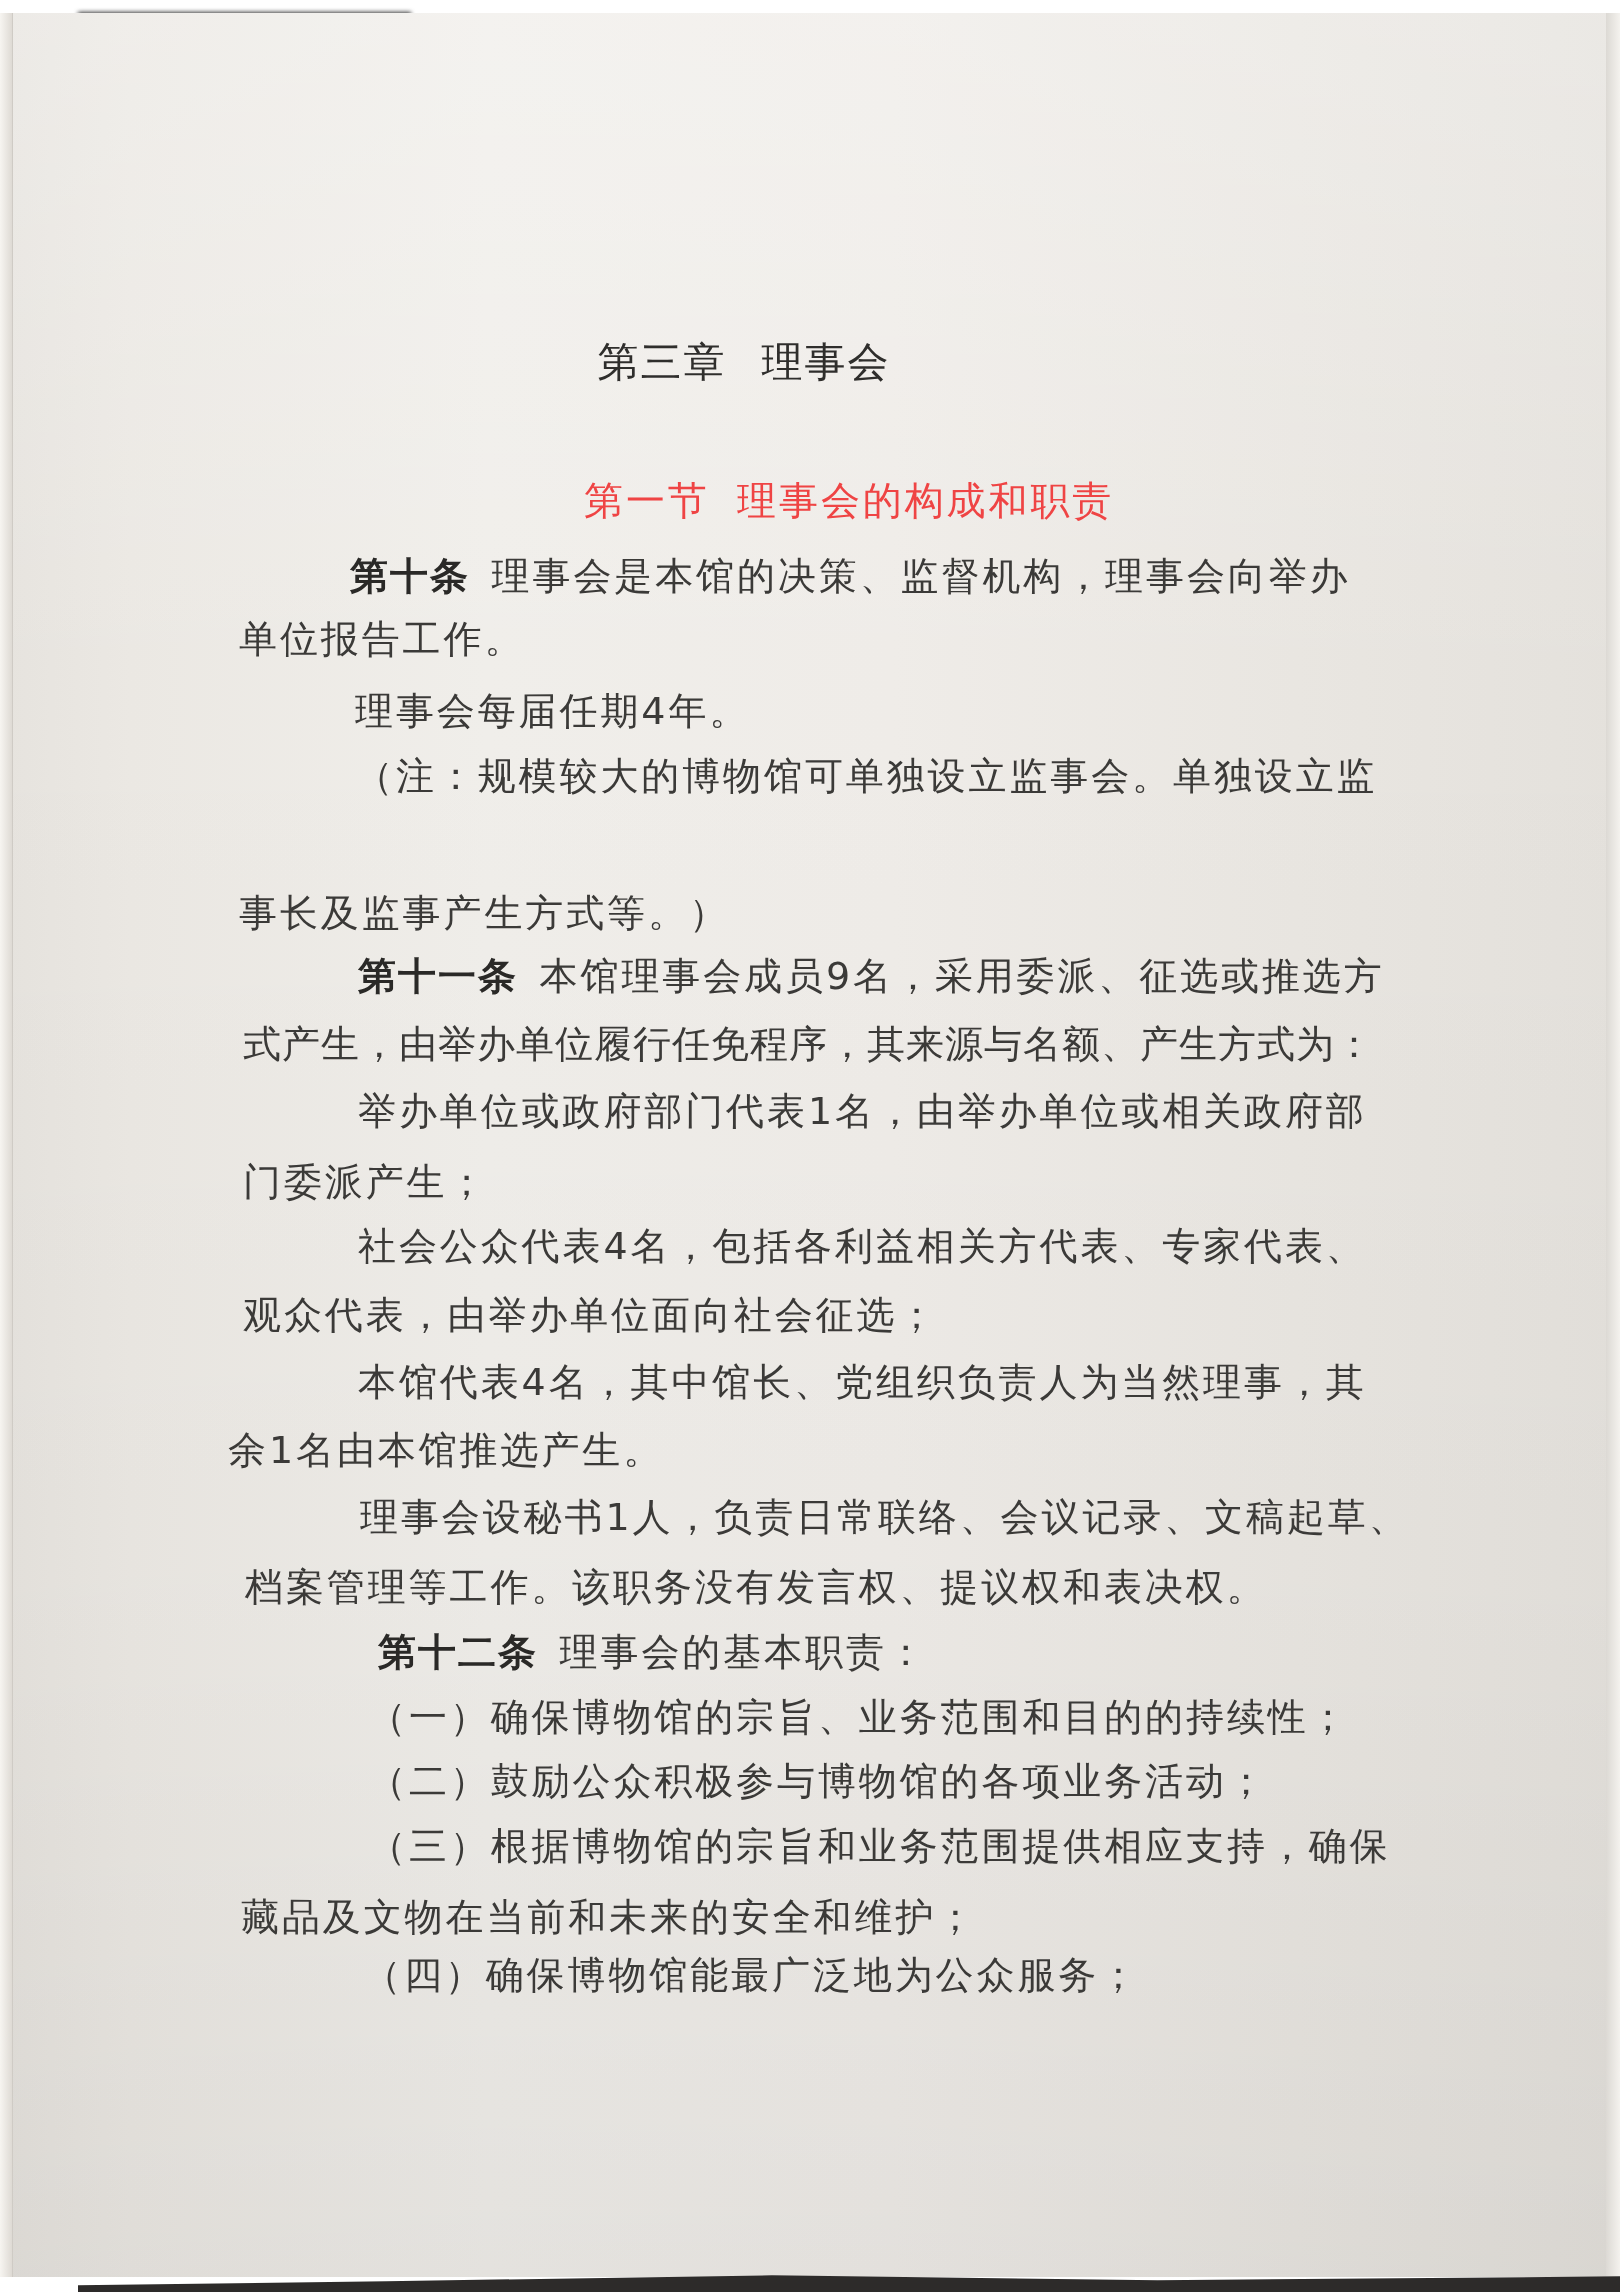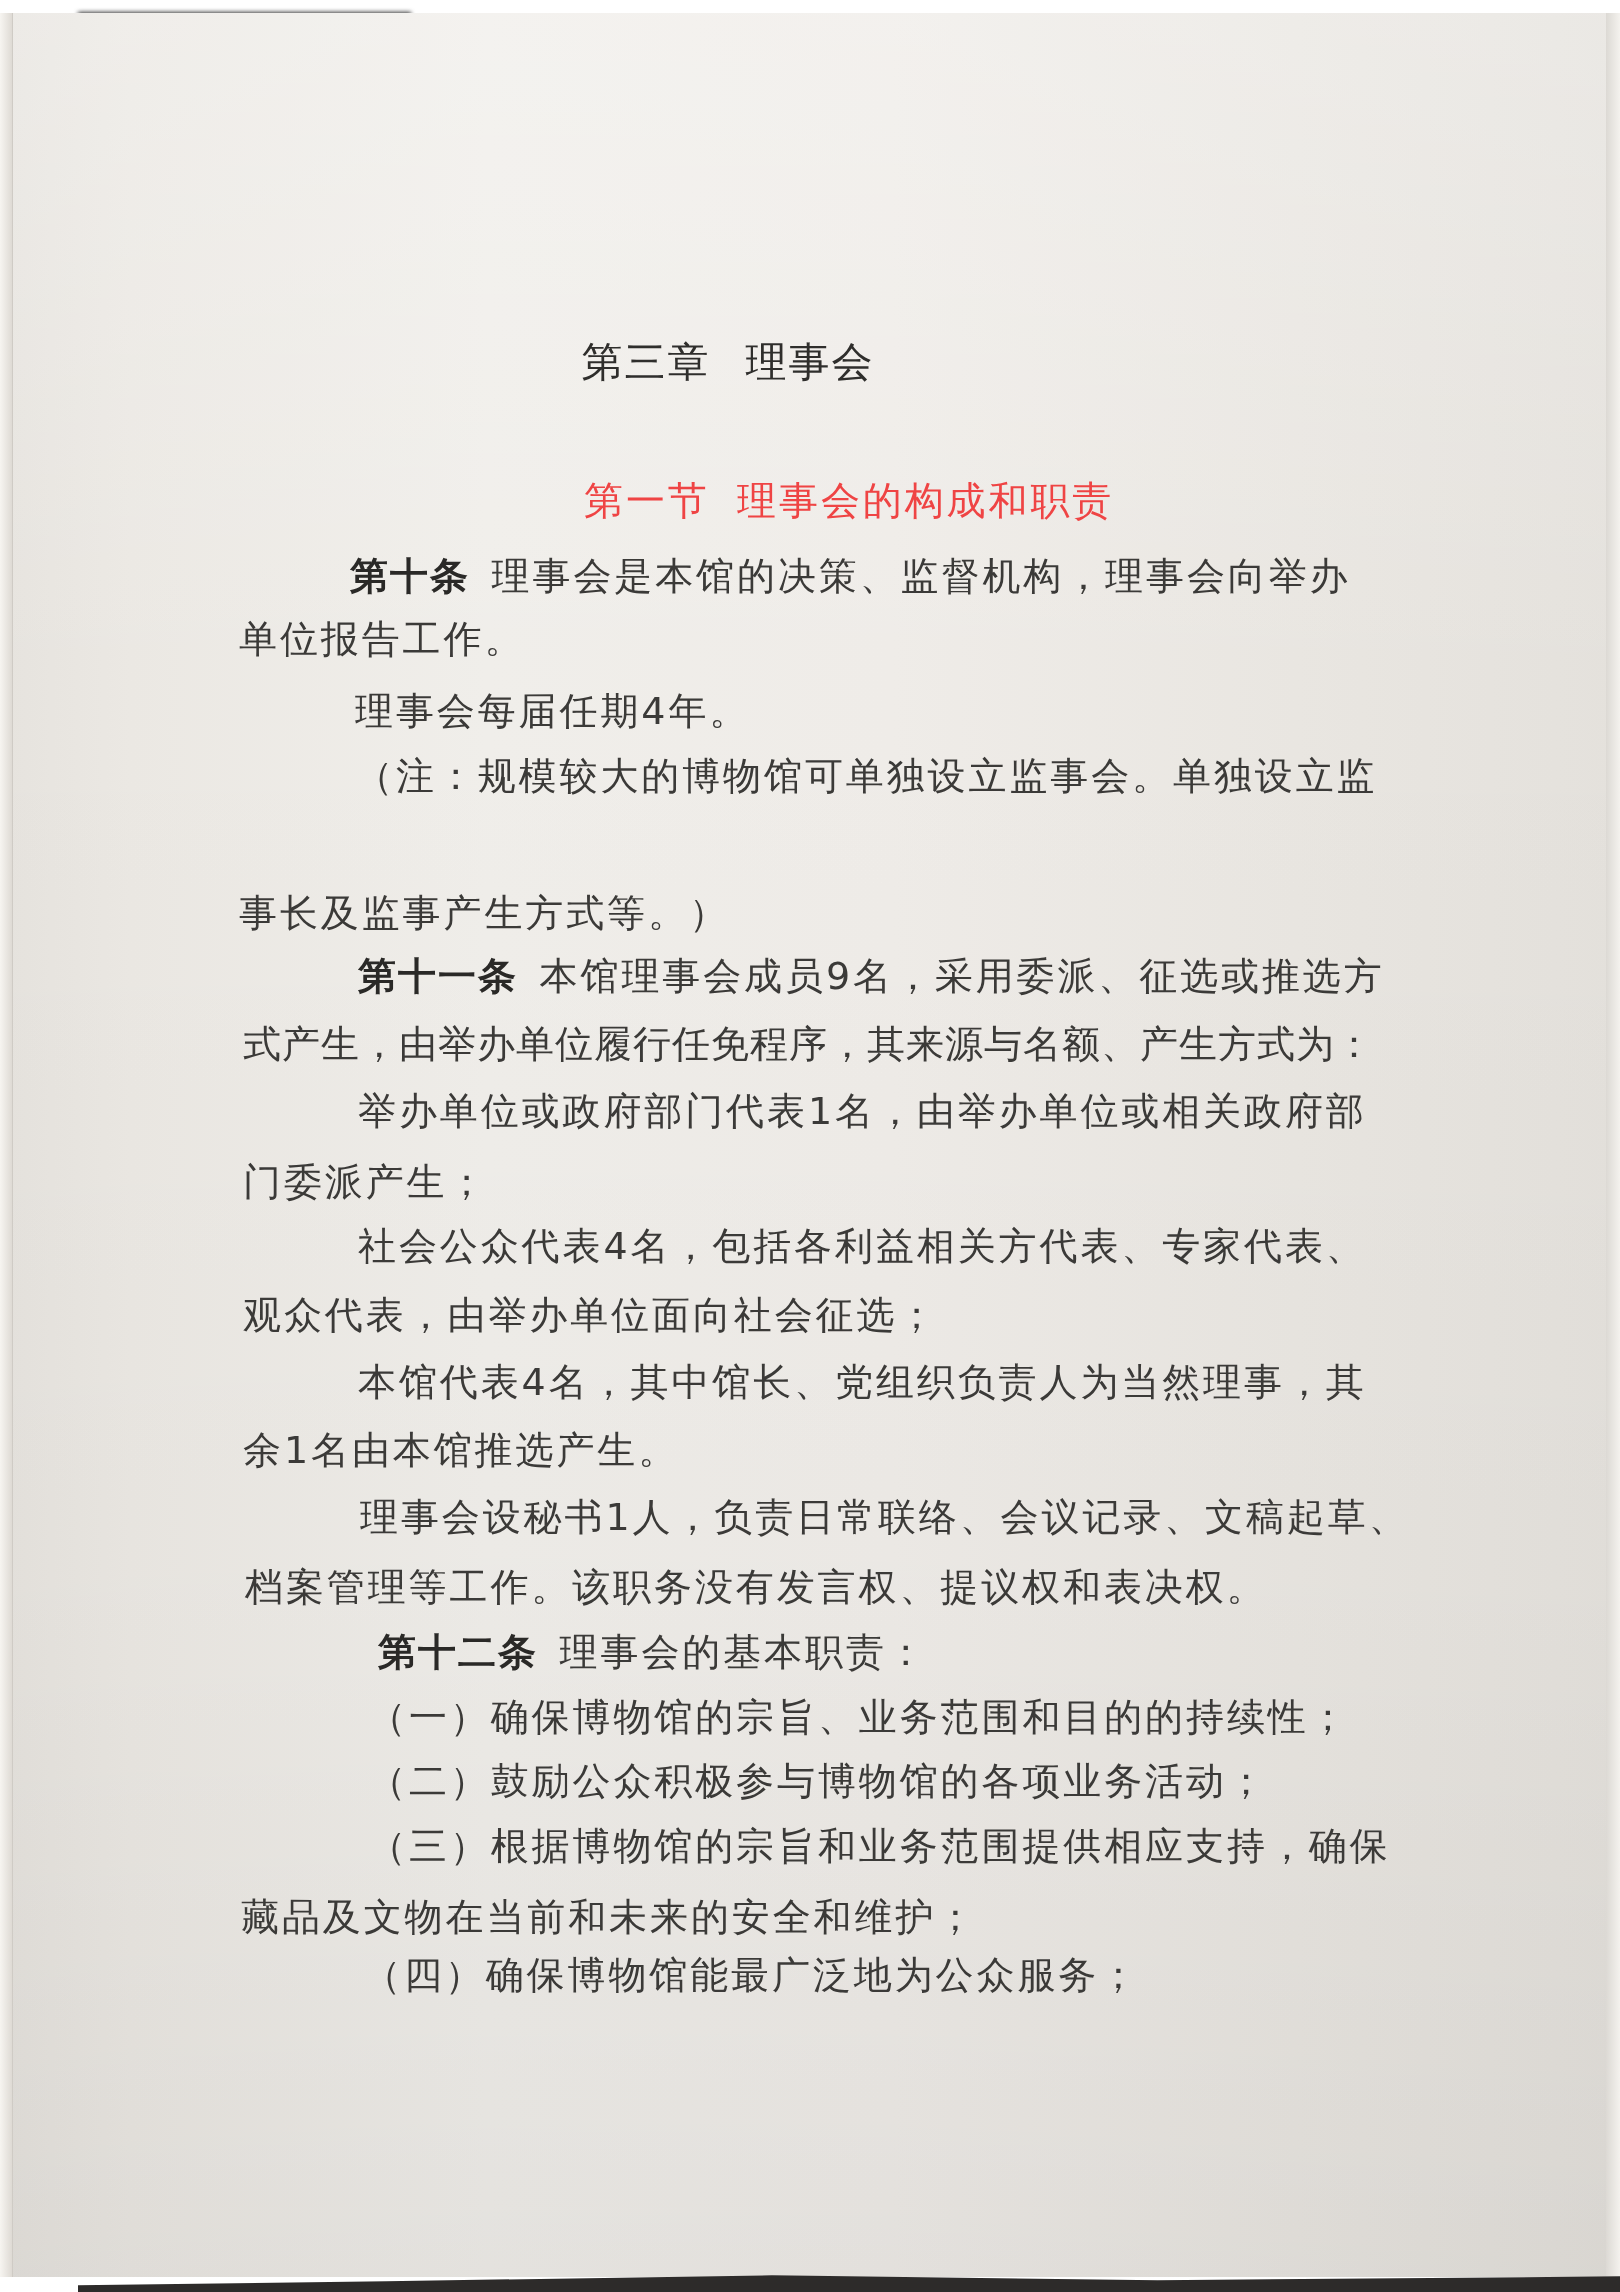--- a/index.html
+++ b/index.html
@@ -80,20 +80,21 @@
     .chapter-title {
       position: absolute;
       left: 0;
       width: 1456px;
       top: 335px;
       text-align: center;
       font-size: 41px;
       letter-spacing: 2px;
       color: #2f2e2c;
       font-weight: normal;
+      padding-left: 16px;
     }
     .chapter-title .gap { display: inline-block; width: 35px; }
     .section-title {
       position: absolute;
       left: 584px;
       top: 474px;
       font-size: 39px;
       letter-spacing: 2.9px;
       color: #ef4444;
       text-align: center;
@@ -145,21 +146,21 @@
 
     <div class="line" style="left:358px; top:951px;">
       <span class="bold">第十一条</span><span class="sp"></span><span>本馆理事会成员9名，采用委派、征选或推选方</span>
     </div>
     <div class="line" style="left:243px; top:1019px; letter-spacing:1px;">式产生，由举办单位履行任免程序，其来源与名额、产生方式为：</div>
     <div class="line" style="left:358px; top:1086px;">举办单位或政府部门代表1名，由举办单位或相关政府部</div>
     <div class="line" style="left:243px; top:1157px;">门委派产生；</div>
     <div class="line" style="left:358px; top:1221px;">社会公众代表4名，包括各利益相关方代表、专家代表、</div>
     <div class="line" style="left:243px; top:1290px;">观众代表，由举办单位面向社会征选；</div>
     <div class="line" style="left:358px; top:1357px;">本馆代表4名，其中馆长、党组织负责人为当然理事，其</div>
-    <div class="line" style="left:243px; top:1425px;">余1名由本馆推选产生。</div>
+    <div class="line" style="left:228px; top:1425px;">余1名由本馆推选产生。</div>
     <div class="line" style="left:360px; top:1492px;">理事会设秘书1人，负责日常联络、会议记录、文稿起草、</div>
     <div class="line" style="left:245px; top:1562px;">档案管理等工作。该职务没有发言权、提议权和表决权。</div>
 
     <div class="line" style="left:363px; top:1627px;margin-left:15px;">
       <span class="bold">第十二条</span><span class="sp"></span><span>理事会的基本职责：</span>
     </div>
     <div class="line" style="left:368px; top:1692px;">（一）确保博物馆的宗旨、业务范围和目的的持续性；</div>
     <div class="line" style="left:368px; top:1756px;">（二）鼓励公众积极参与博物馆的各项业务活动；</div>
     <div class="line" style="left:368px; top:1821px;">（三）根据博物馆的宗旨和业务范围提供相应支持，确保</div>
     <div class="line" style="left:241px; top:1892px;text-align:center;">藏品及文物在当前和未来的安全和维护；</div>

